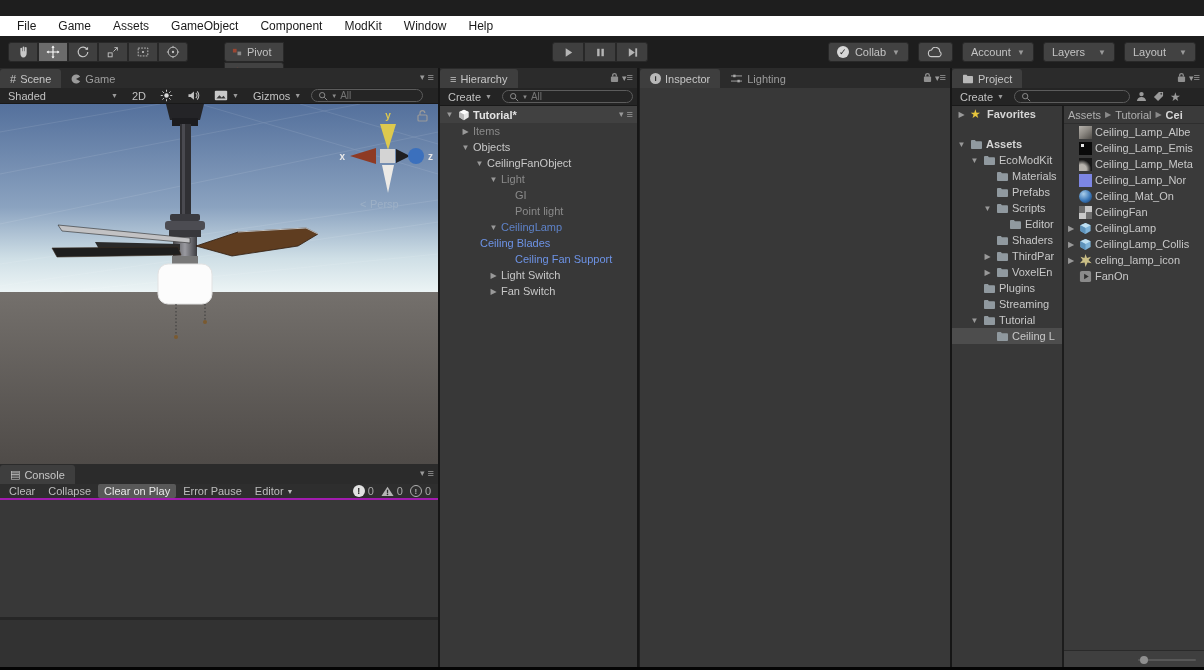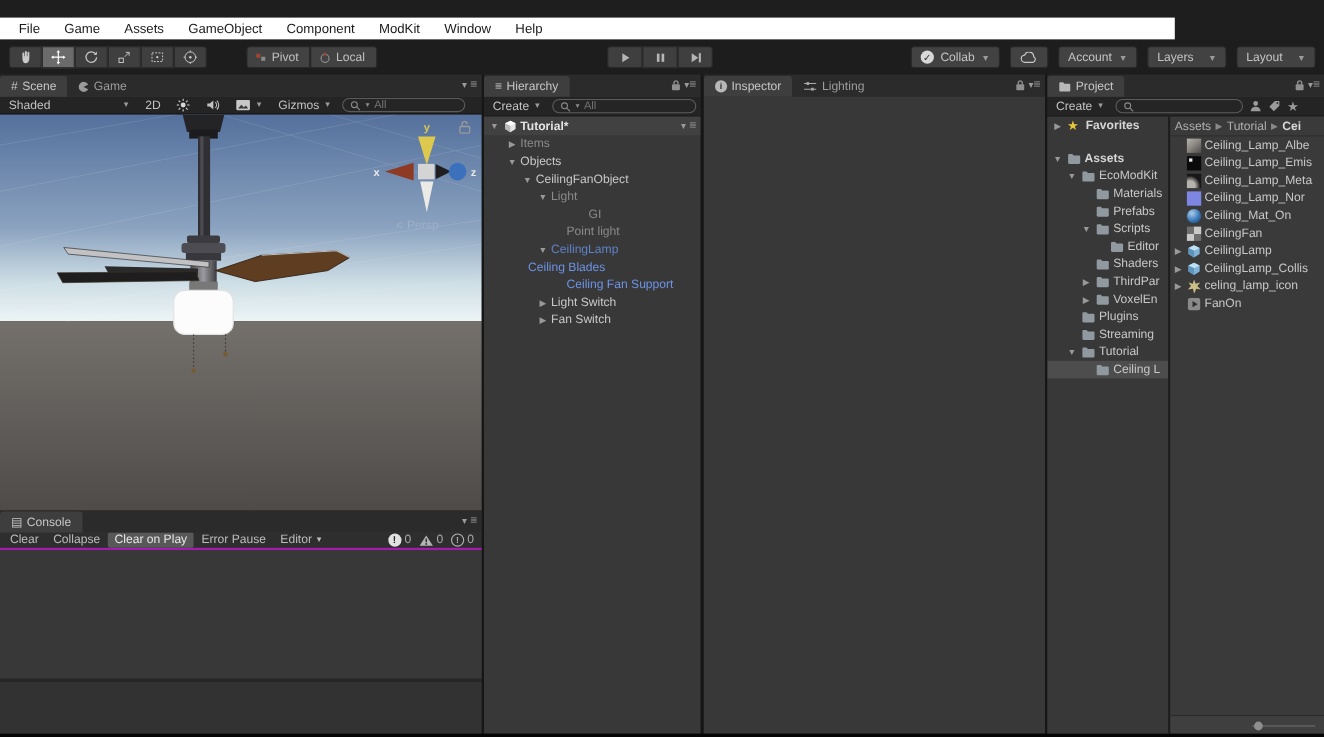--- a/index.html
+++ b/index.html
@@ -6,30 +6,30 @@
   *{box-sizing:border-box;}
   #app{position:relative;width:1204px;height:670px;background:#1e1e1e;
        font-family:"Liberation Sans","DejaVu Sans",sans-serif;font-size:11px;color:#c8c8c8;
        overflow:hidden;user-select:none;}
   
   .titlebar{position:absolute;left:0;top:0;width:1204px;height:16px;background:#fff;color:#5a5a5a;
             display:flex;align-items:center;font-size:11px;}
   .titlebar .ulogo{margin:0 6px 0 4px;display:inline-flex;}
   .winbtns{position:absolute;right:0;top:0;height:16px;display:flex;color:#8a8a8a;font-size:11px;}
   .winbtns span{width:48px;text-align:center;line-height:14px;}
-  .menubar{position:absolute;left:0;top:16px;width:1068px;height:20px;background:#fff;color:#1a1a1a;
+  .menubar{position:absolute;left:0;top:16px;width:1204px;height:20px;background:#fff;color:#1a1a1a;
            display:flex;align-items:center;padding-left:6px;font-size:12px;}
   .menubar .mitem{padding:0 11px;line-height:20px;}
   .toolbar{position:absolute;left:0;top:36px;width:1204px;height:32px;background:#1d1d1d;}
   .toolgroup{position:absolute;left:8px;top:6px;display:flex;}
   .toolbtn{width:30px;height:20px;background:#3f3f3f;border:1px solid #282828;display:flex;align-items:center;justify-content:center;}
   .toolbtn:first-child{border-radius:3px 0 0 3px;}
   .toolbtn:last-child{border-radius:0 3px 3px 0;}
   .toolbtn.sel{background:#6b6b6b;}
-  .pivotgroup{position:absolute;left:224px;top:6px;display:flex;}
+  .pivotgroup{position:absolute;left:224px;top:6px;display:flex;flex-direction:column;}
   .pgbtn{height:20px;background:#424242;border:1px solid #282828;color:#c0c0c0;display:flex;align-items:center;
          padding:0 10px 0 7px;gap:4px;}
   .pgbtn:first-child{border-radius:3px 0 0 3px;}
   .pgbtn:last-child{border-radius:0 3px 3px 0;}
   .playgroup{position:absolute;left:552px;top:6px;display:flex;}
   .playbtn{width:32px;height:20px;background:#3f3f3f;border:1px solid #282828;display:flex;align-items:center;justify-content:center;}
   .playbtn:first-child{border-radius:3px 0 0 3px;}
   .playbtn:last-child{border-radius:0 3px 3px 0;}
   .tright{position:absolute;right:8px;top:6px;display:flex;gap:9px;align-items:center;}
   .dropbtn{height:20px;background:#424242;border:1px solid #282828;border-radius:3px;color:#c4c4c4;
@@ -473,21 +473,21 @@
           <span class="c-normal">Objects</span>
         </div>
         <div class="hrow" style="padding-left: 34px;">
           <span class="tarrow">▼</span>
           <span class="c-normal">CeilingFanObject</span>
         </div>
         <div class="hrow" style="padding-left: 48px;">
           <span class="tarrow">▼</span>
           <span class="c-dim">Light</span>
         </div>
-        <div class="hrow" style="padding-left: 82px;">
+        <div class="hrow" style="padding-left: 62px;">
           <span class="tarrow"></span>
           <span class="c-dim">GI</span>
         </div>
         <div class="hrow" style="padding-left: 62px;">
           <span class="tarrow"></span>
           <span class="c-dim">Point light</span>
         </div>
         <div class="hrow" style="padding-left: 48px;">
           <span class="tarrow">▼</span>
           <span class="c-prefab">CeilingLamp</span>

